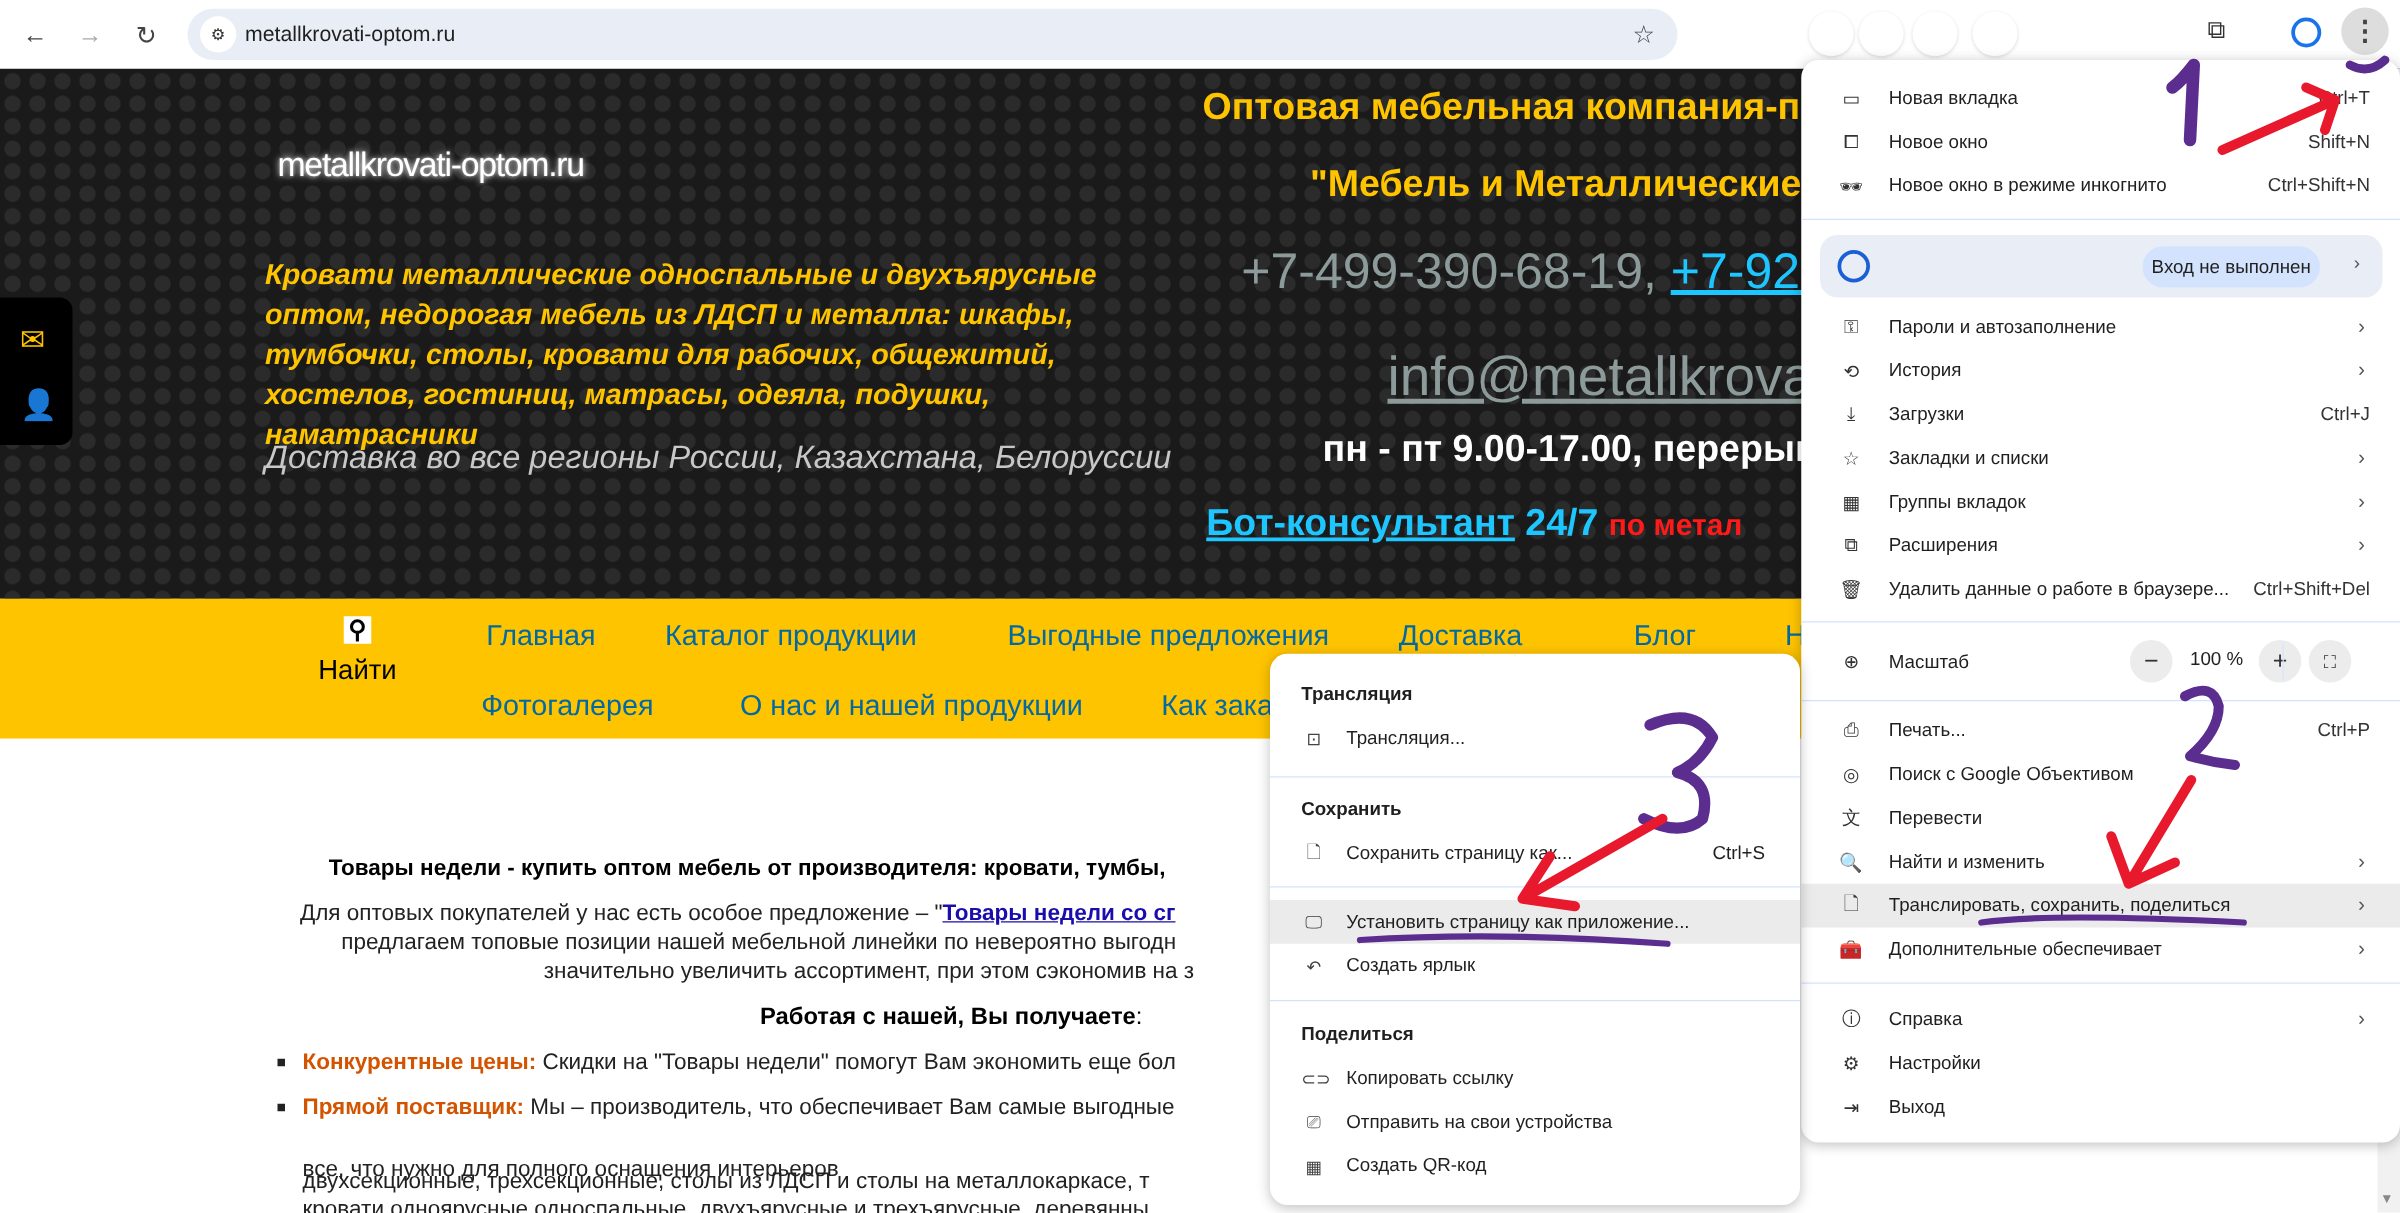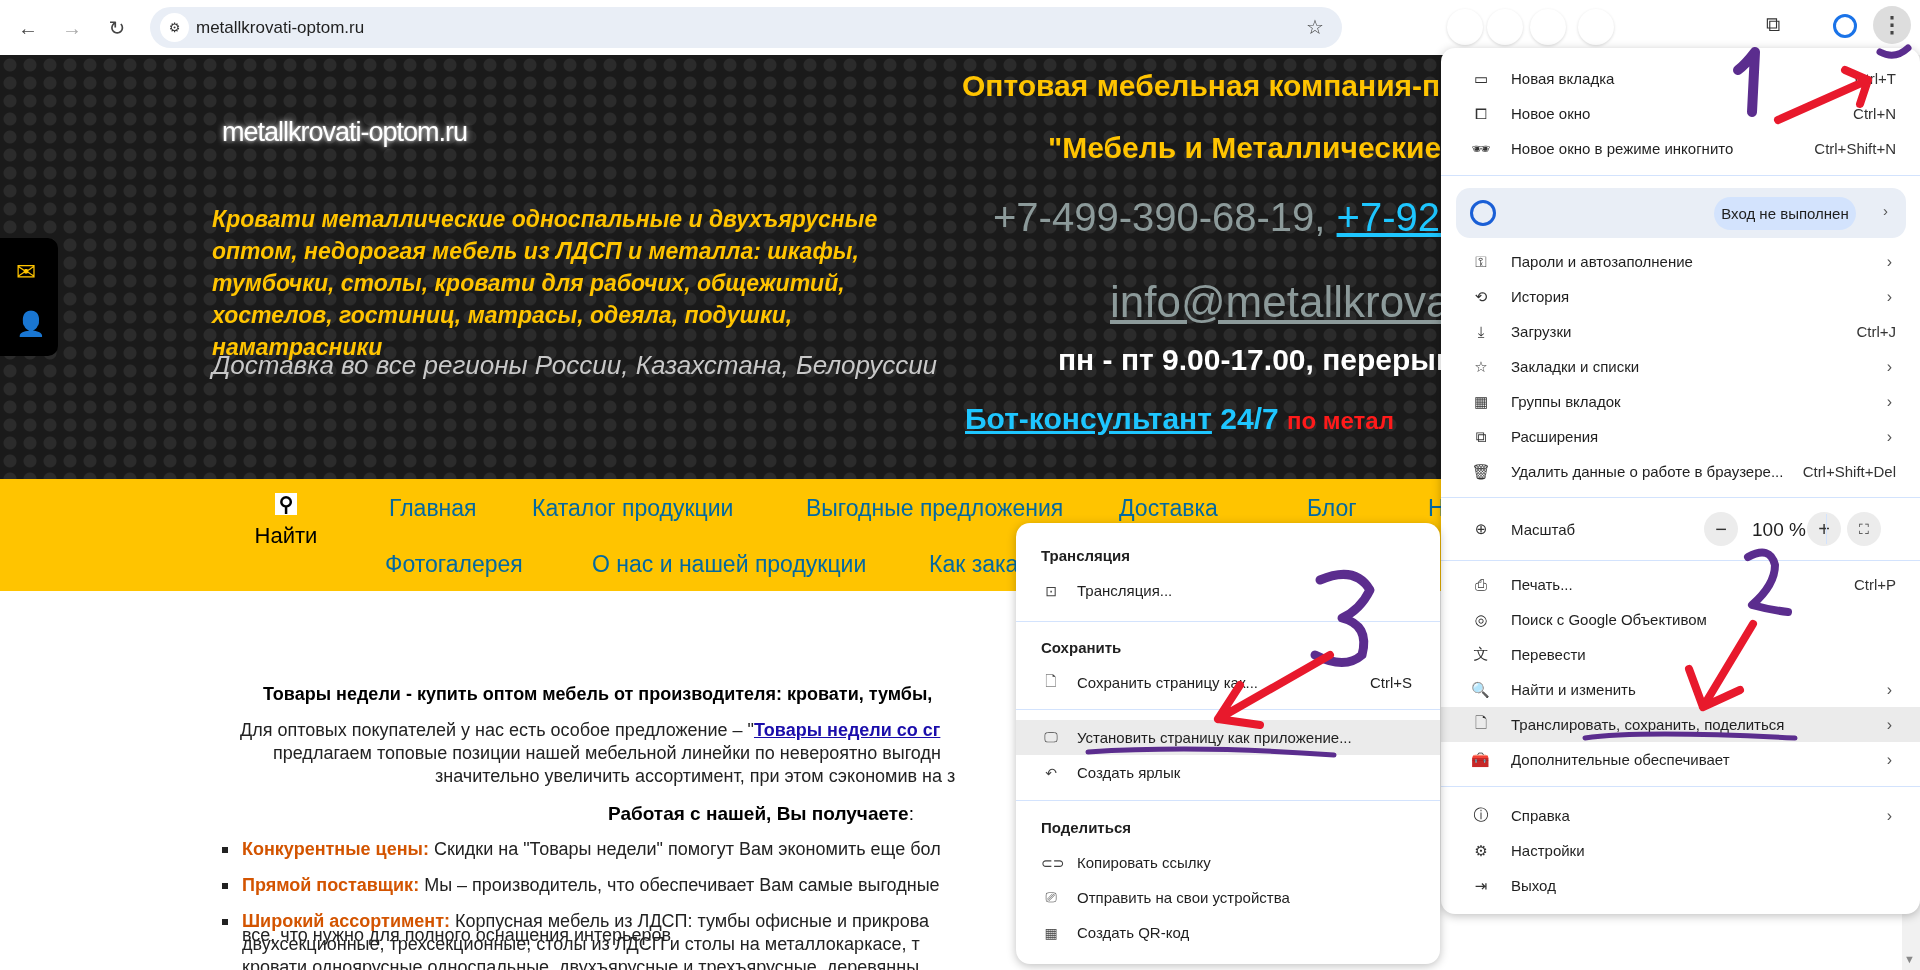--- a/index.html
+++ b/index.html
@@ -143,40 +143,39 @@
   </div>
 
   <div id="content">
     <div id="wk-title">Товары недели - купить оптом мебель от производителя: кровати, тумбы, </div>
     <div class="para" style="left:240px;top:129px"><span>Для оптовых покупателей у нас есть особое предложение – "</span><span id="para-link">Товары недели со сг</span></div>
     <div class="para" style="left:273px;top:152px">предлагаем топовые позиции нашей мебельной линейки по невероятно выгодн</div>
     <div class="para" style="left:435px;top:175px">значительно увеличить ассортимент, при этом сэкономив на з</div>
     <div id="benefits-title"><span>Работая с нашей, Вы получаете</span><span style="font-weight:normal">:</span></div>
     <div class="bullet" style="top:248px"><span class="dot"></span><span class="bk">Конкурентные цены:</span><span> Скидки на "Товары недели" помогут Вам экономить еще бол</span></div>
     <div class="bullet" style="top:284px"><span class="dot"></span><span class="bk">Прямой поставщик:</span><span> Мы – производитель, что обеспечивает Вам самые выгодные</span></div>
-    <div class="bullet" style="top:320px"><span class="dot"></span><span class="bk">Широкий ассортимент:</span><span> Корпусная мебель из ЛДСП: тумбы офисные и прикрова</span></div>
     <div class="bullet-cont" style="top:343px">двухсекционные, трехсекционные, столы из ЛДСП и столы на металлокаркасе, т</div>
     <div class="bullet-cont" style="top:366px;clip-path:inset(0 0 -5px 0)">кровати  одноярусные односпальные, двухъярусные и трехъярусные, деревянны</div>
   </div>
 </div>
 <div style="position:absolute;left:242px;top:925px;font-size:18px;color:#222;white-space:nowrap">все, что нужно для полного оснащения интерьеров</div>
 
 <div id="scroll"></div>
 <span id="scroll-down">▼</span>
 
 <div id="menu">
   <div class="mi" style="top:13px">
       <span class="ico">▭</span>
       <span class="lbl">Новая вкладка</span>
       <span class="sc">Ctrl+T</span>
     </div>
   <div class="mi" style="top:48px">
       <span class="ico">⧠</span>
       <span class="lbl">Новое окно</span>
-      <span class="sc">Ctrl+N</span>
+      <span class="sc">Shift+N</span>
     </div>
   <div class="mi" style="top:83px">
       <span class="ico">🕶</span>
       <span class="lbl">Новое окно в режиме инкогнито</span>
       <span class="sc">Ctrl+Shift+N</span>
     </div>
   <div class="sep" style="top:127px"></div>
   <div id="signin">
     <div id="signin-ico"></div>
     <div id="signin-pill">Вход не выполнен</div>
@@ -216,21 +215,21 @@
       <span class="ico">🗑</span>
       <span class="lbl">Удалить данные о работе в браузере...</span>
       <span class="sc">Ctrl+Shift+Del</span>
     </div>
   <div class="sep" style="top:449px"></div>
   <div class="mi" style="top:461px;height:40px">
     <span class="ico">⊕</span>
     <span class="lbl">Масштаб</span>
     <div style="position:absolute;left:263px;top:3px;width:170px;height:34px">
       <div class="zbtn" style="left:0">−</div>
-      <span style="position:absolute;left:48px;top:7px;font-size:19px">100 %</span>
+      <span style="position:absolute;left:48px;top:7px;font-size:15px">100 %</span>
       <div class="zbtn" style="left:103px">+</div>
     </div>
     <div style="position:absolute;left:385px;top:5px;width:1px;height:30px;background:#d3e3fd"></div>
     <div class="zbtn" style="left:406px;top:3px">
         <span style="font-size:14px">⛶</span>
       </div>
   </div>
   <div class="sep" style="top:512px"></div>
   <div class="mi" style="top:519px">
       <span class="ico">⎙</span>

